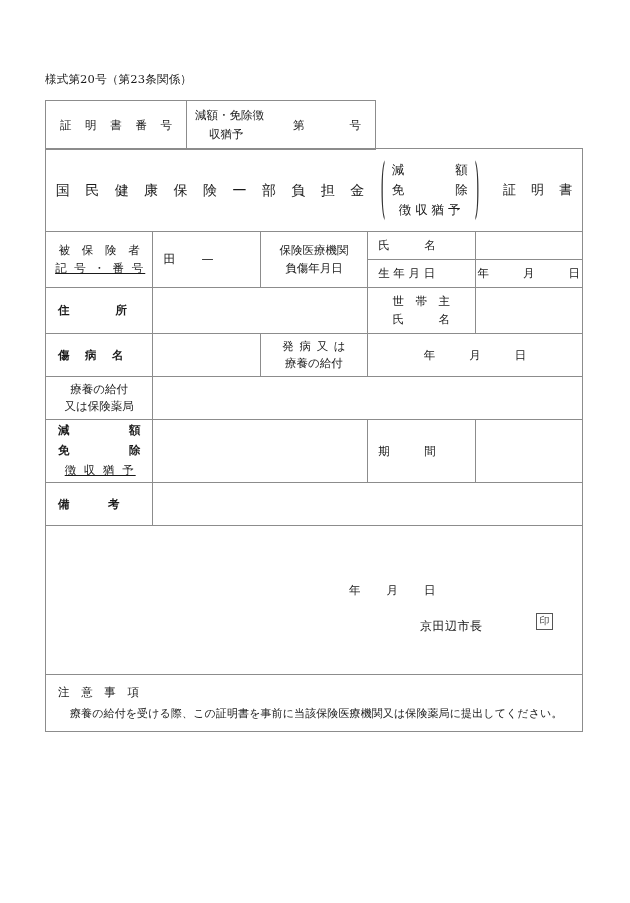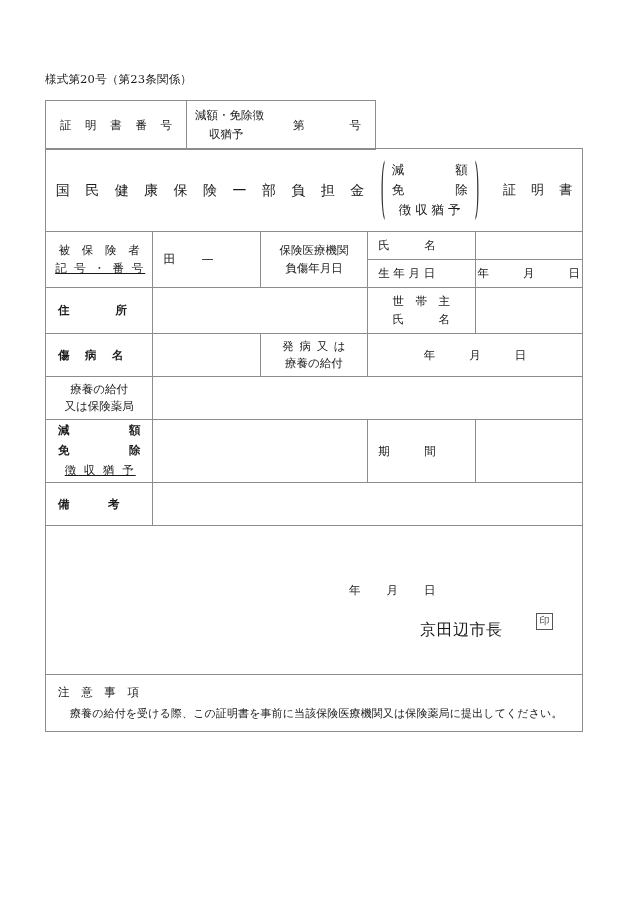--- a/index.html
+++ b/index.html
@@ -217,21 +217,21 @@
     top: 56px;
     display: flex;
     gap: 26px;
     font-size: 11.5px;
     white-space: nowrap;
   }
   .sign-name {
     position: absolute;
     left: 374px;
     top: 92px;
-    font-size: 16px;
+    font-size: 12px;
     letter-spacing: 0.5px;
     white-space: nowrap;
   }
   .seal-box {
     position: absolute;
     left: 490px;
     top: 87px;
     width: 15px;
     height: 15px;
     border: 1px solid #555;

